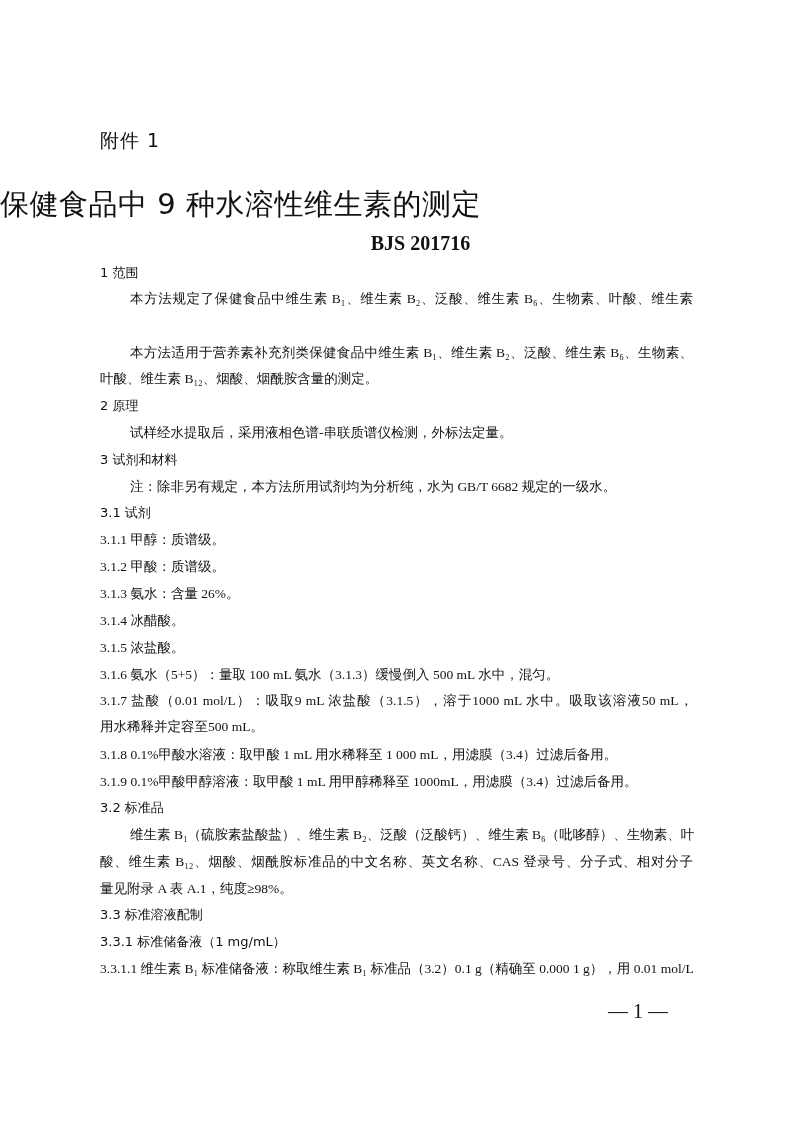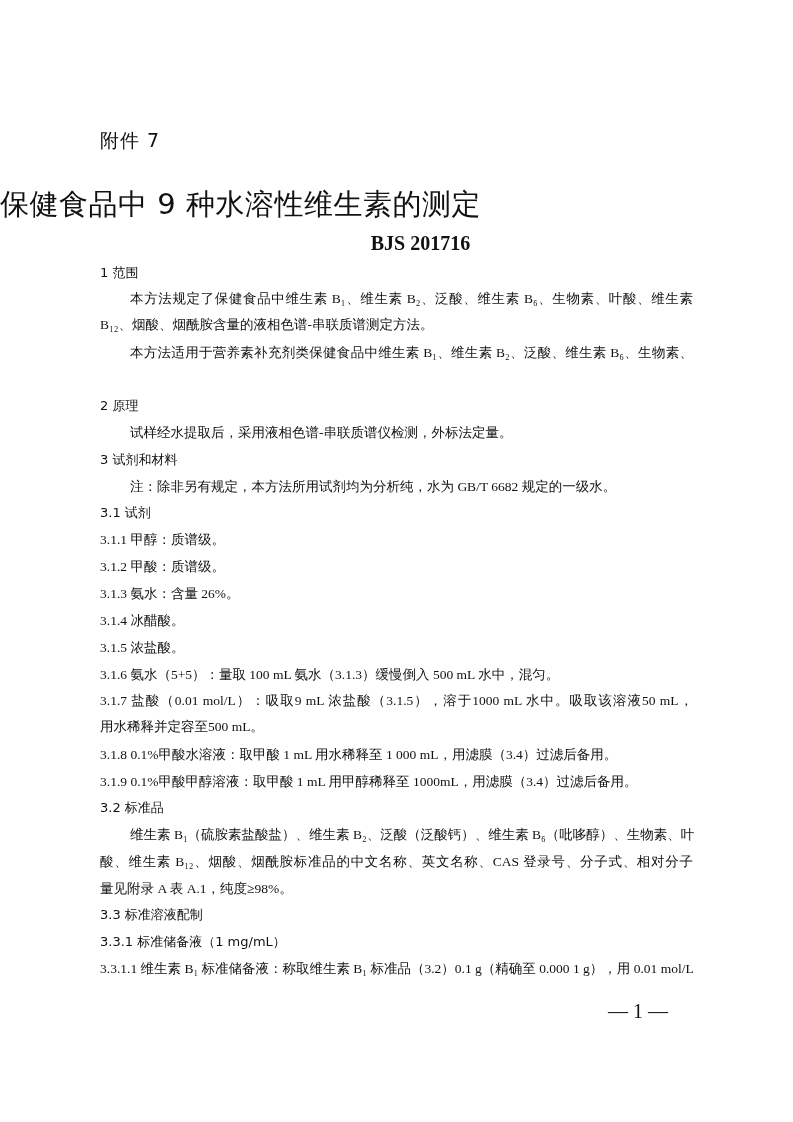--- a/index.html
+++ b/index.html
@@ -18,28 +18,28 @@
   .h { font-family: "DejaVu Sans", sans-serif; font-size: 13px; }
   .just { width: 593px; text-align-last: justify; text-align: justify; }
   .just.ind { width: 563px; }
   .pno { position: absolute; left: 608px; top: 1000px; font-size: 20px; white-space: nowrap;
          font-family: "Liberation Serif", serif; }
 </style>
 </head>
 <body>
 
 <div class="page">
-  <div class="attach">附件 7</div>
+  <div class="attach">附件 1</div>
   <div class="title">保健食品中 9 种水溶性维生素的测定</div>
   <div class="code">BJS 201716</div>
 
   <div class="ln h" style="top:264px">1  范围</div>
   <div class="ln ind just" style="top:290px">本方法规定了保健食品中维生素 B₁、维生素 B₂、泛酸、维生素 B₆、生物素、叶酸、维生素</div>
-  <div class="ln" style="top:316px">B₁₂、烟酸、烟酰胺含量的液相色谱-串联质谱测定方法。</div>
   <div class="ln ind just" style="top:344px">本方法适用于营养素补充剂类保健食品中维生素 B₁、维生素 B₂、泛酸、维生素 B₆、生物素、</div>
+  <div class="ln" style="top:370px">叶酸、维生素 B₁₂、烟酸、烟酰胺含量的测定。</div>
 
   <div class="ln h" style="top:397px">2  原理</div>
   <div class="ln ind" style="top:424px">试样经水提取后，采用液相色谱-串联质谱仪检测，外标法定量。</div>
 
   <div class="ln h" style="top:451px">3  试剂和材料</div>
   <div class="ln ind" style="top:478px">注：除非另有规定，本方法所用试剂均为分析纯，水为 GB/T 6682 规定的一级水。</div>
 
   <div class="ln h" style="top:504px">3.1  试剂</div>
   <div class="ln" style="top:531px">3.1.1 甲醇：质谱级。</div>
   <div class="ln" style="top:558px">3.1.2 甲酸：质谱级。</div>

